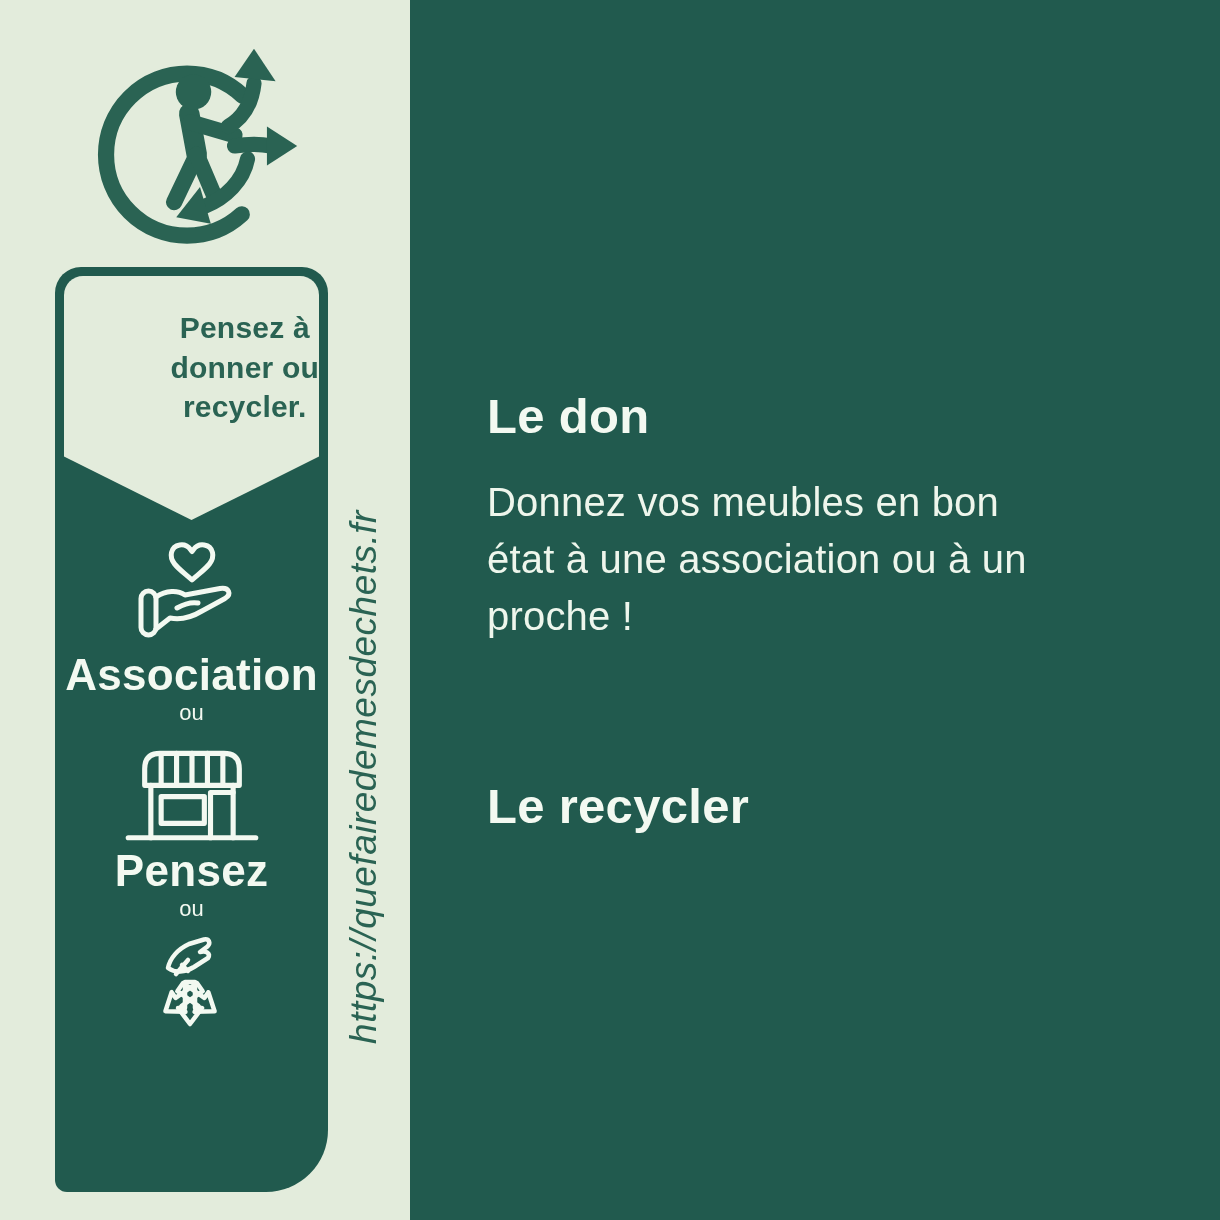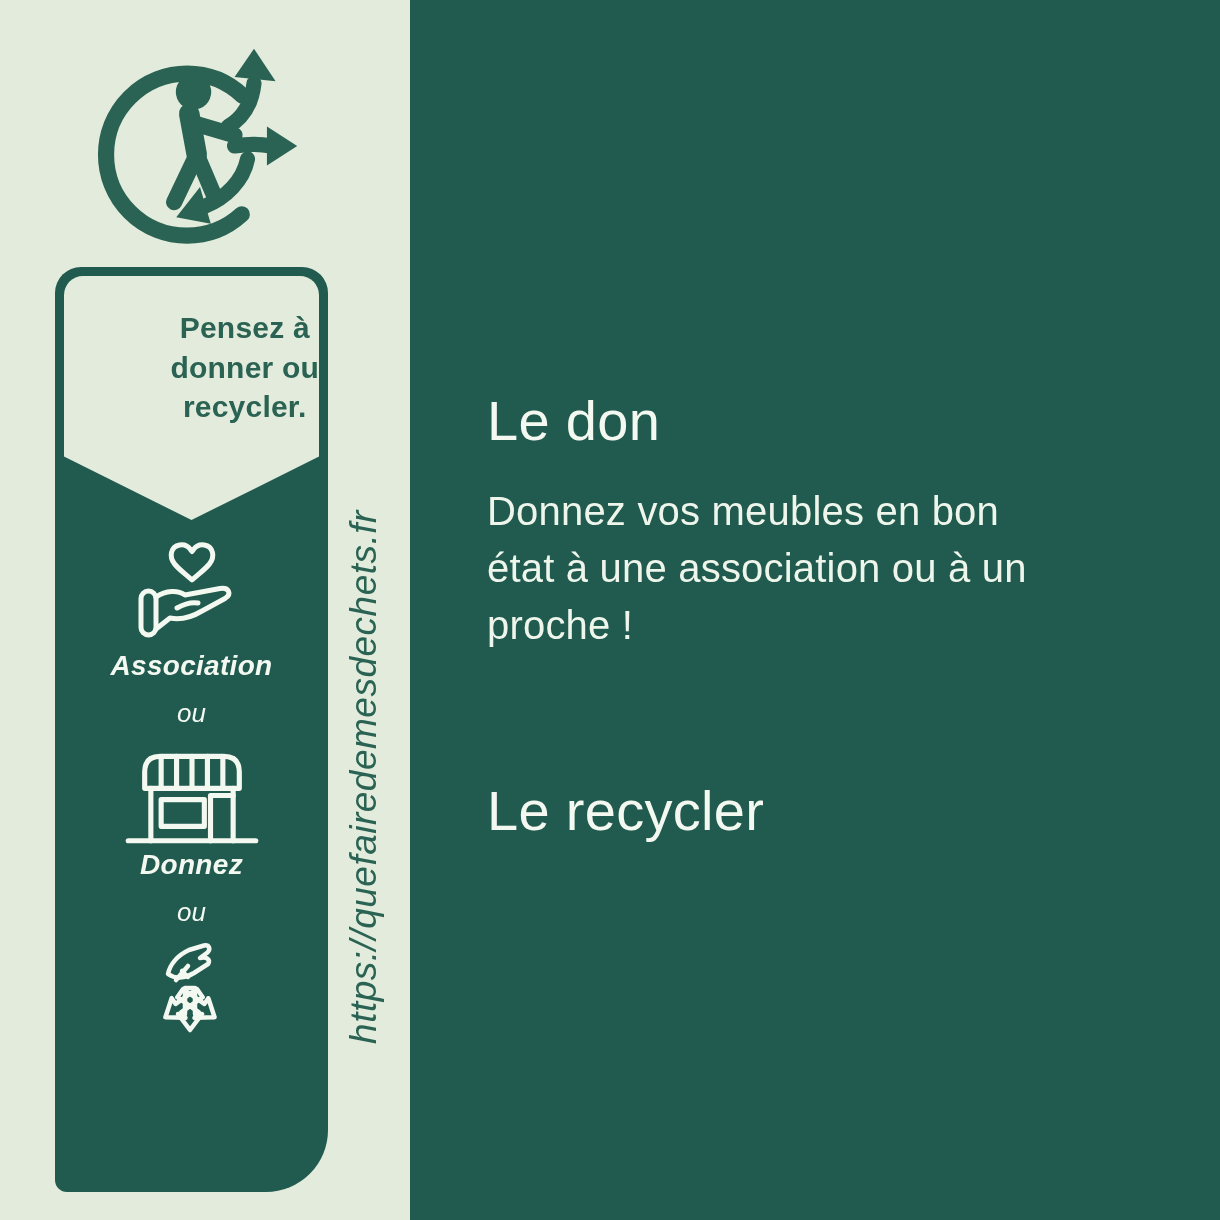--- a/index.html
+++ b/index.html
@@ -14,42 +14,42 @@
   .widget{position:absolute;left:55px;top:267px;width:273px;height:925px;
           background:#215a4e;border-radius:26px 26px 62px 12px;}
   .pennant{position:absolute;left:9px;top:9px;right:9px;height:244px;background:#e3ecdc;
            border-radius:19px 19px 0 0;
            clip-path:polygon(0 0,100% 0,100% 74%,50% 100%,0 74%);
            display:flex;justify-content:flex-end;}
   .pennant-text{margin-top:32px;font-size:30px;font-weight:bold;line-height:1.32;
                 color:#2a6353;text-align:center;white-space:pre-line;letter-spacing:.2px;}
   .widget-stack{position:absolute;left:0;top:253px;width:100%;display:flex;
                 flex-direction:column;align-items:center;}
-  .opt-label{color:#f3f9f1;font-weight:bold;font-size:28px;letter-spacing:.3px;font-style:italic;}
-  .sep-ou{color:#f3f9f1;font-style:italic;font-size:26px;margin-top:16px;margin-bottom:4px;}
+  .opt-label{color:#f3f9f1;font-weight:bold;font-size:44px;letter-spacing:.3px;}
+  .sep-ou{color:#f3f9f1;font-size:22px;margin-bottom:4px;}
   .icon-assoc{margin-top:18px;}
   .label-assoc{margin-top:6px;}
   .icon-shop{margin-top:10px;}
   .label-shop{margin-top:2px;}
   .icon-dech{margin-top:8px;}
   .label-dech{margin-top:8px;}
 
   .url-vertical{position:absolute;left:60px;top:755px;width:610px;height:44px;
                 transform:rotate(-90deg);text-align:center;
                 font-style:italic;font-size:37px;color:#2a6353;letter-spacing:.5px;}
 
   
   .right-panel{position:absolute;left:410px;top:0;width:810px;height:1220px;background:#215a4e;}
   .main-title{position:absolute;left:0;top:72px;width:100%;text-align:center;
               color:#f3f9f1;font-weight:bold;font-size:57px;line-height:1.17;
               white-space:pre-line;letter-spacing:.3px;}
   .section{position:absolute;left:77px;width:680px;}
   .section-don{top:388px;}
   .section-recy{top:778px;}
-  .section-heading{color:#f3f9f1;font-weight:normal;font-size:56px;letter-spacing:.3px;}
+  .section-heading{color:#f3f9f1;font-weight:bold;font-size:49px;letter-spacing:.3px;}
   .section-body{margin-top:30px;color:#eef6ec;font-size:40px;
                 line-height:1.43;white-space:pre-line;letter-spacing:.2px;}
 
   svg{display:block;}
 </style>
 </head>
 <body>
 
 <div class="poster">
 
@@ -103,21 +103,21 @@
               <path d="M70 13 V44"></path>
             <path d="M85 13 V44"></path>
               <path d="M100 14 V44"></path>
             <path d="M30 44 V95"></path>
               <path d="M110 44 V95"></path>
             <path d="M8 95 H132"></path>
             <rect x="40" y="55" width="42" height="26"></rect>
             <path d="M88 51 V95 M88 51 H110"></path>
           </g>
         </svg>
-        <div class="opt-label label-shop">Donnez</div>
+        <div class="opt-label label-shop">Pensez</div>
 
         <div class="sep-ou">ou</div>
 
         <svg class="icon-dech" width="122" height="112" viewBox="0 0 120 112" aria-hidden="true">
           <defs>
             <path id="dechArr" d="M-5 -12 L-5 14 L-12 14 L0 30 L12 14 L5 14 L5 -12 Z"></path>
           </defs>
           <g fill="none" stroke="#f3f9f1" stroke-width="4.5" stroke-linecap="round" stroke-linejoin="round">
             <path d="M36 34 C38 24 46 15 57 10 L72 5.5 C77 4.5 79 9 75.5 12.5 L68 18 C74 16.5 79 19 76 24 L62 33 C53 38.5 43 39 36 34 Z"></path>
             <path d="M44 40 L56 26"></path>

